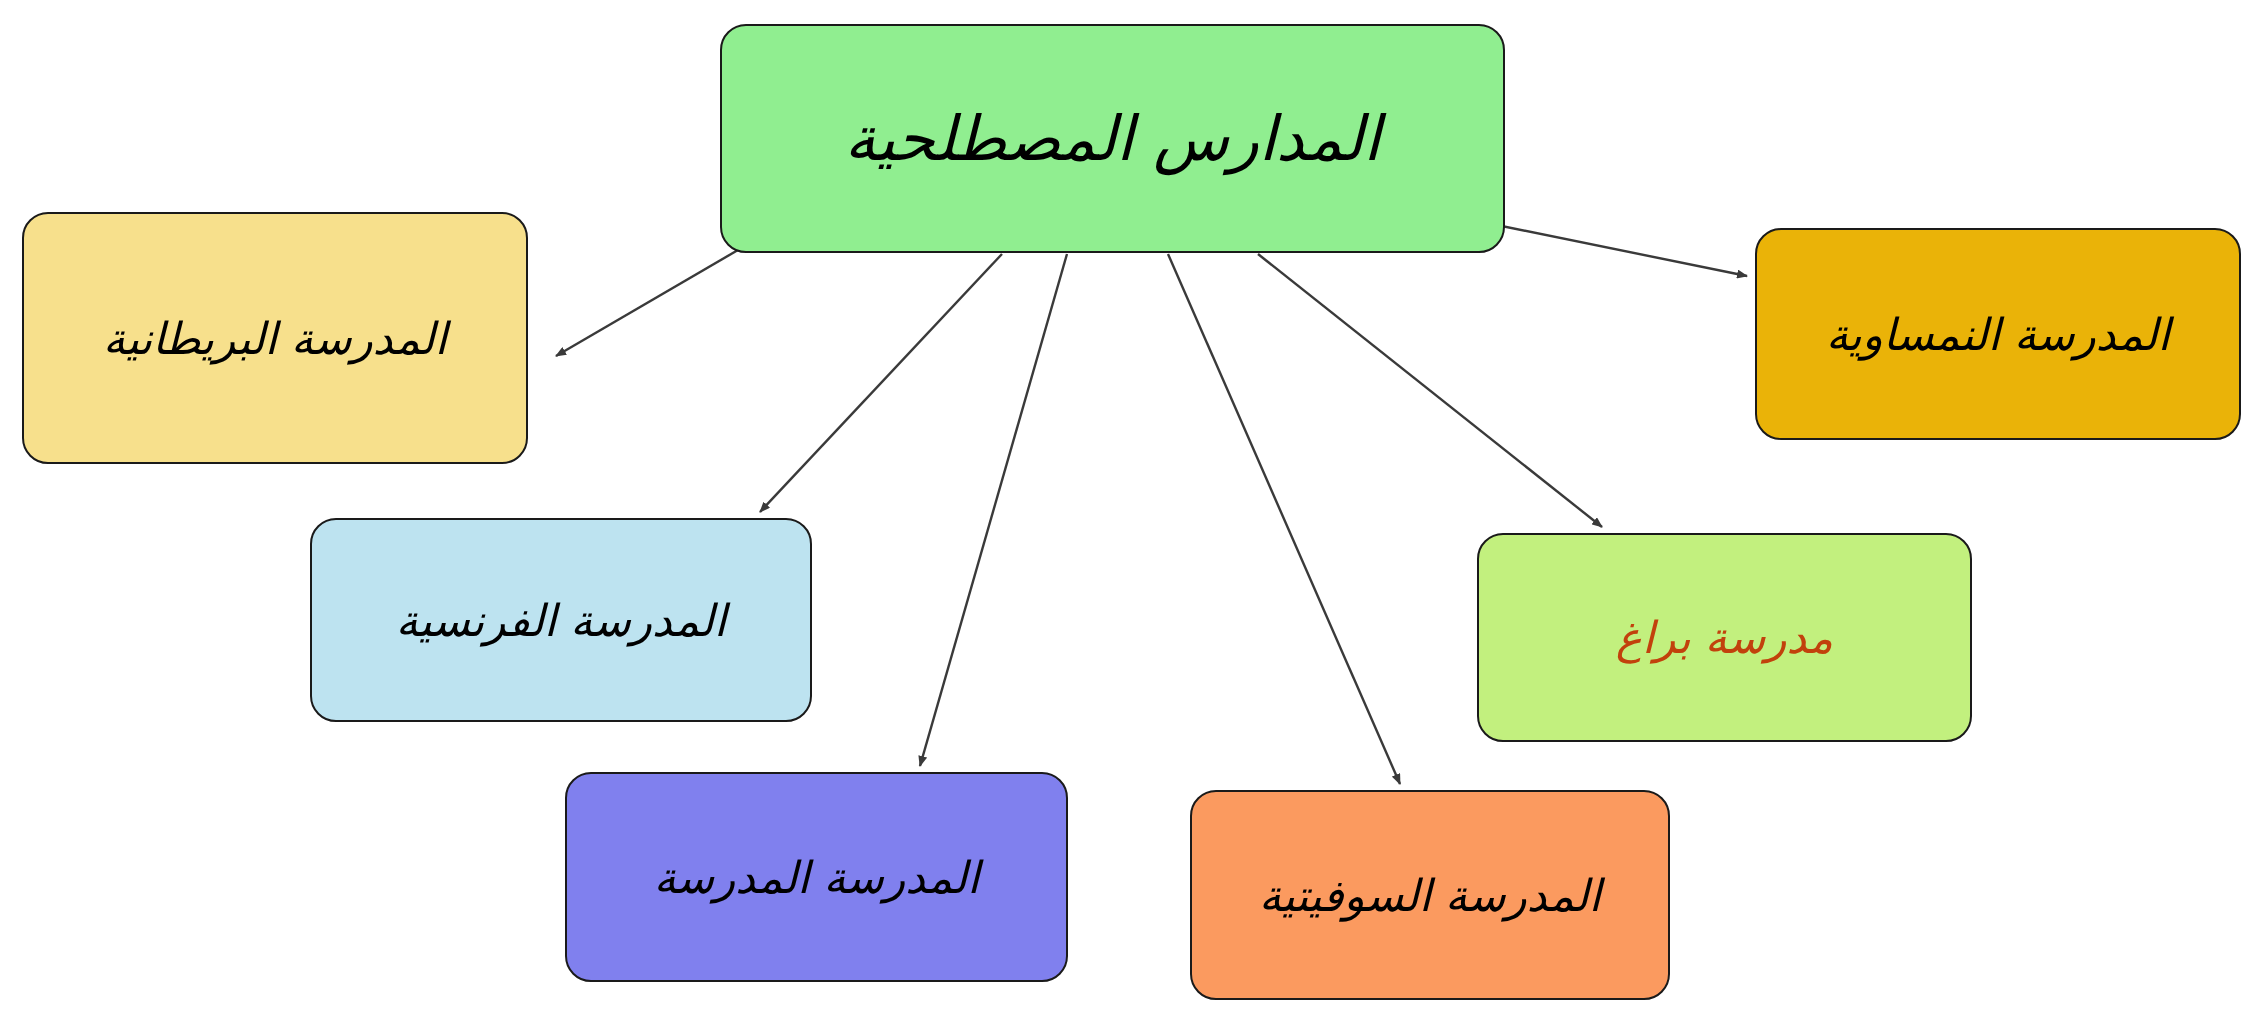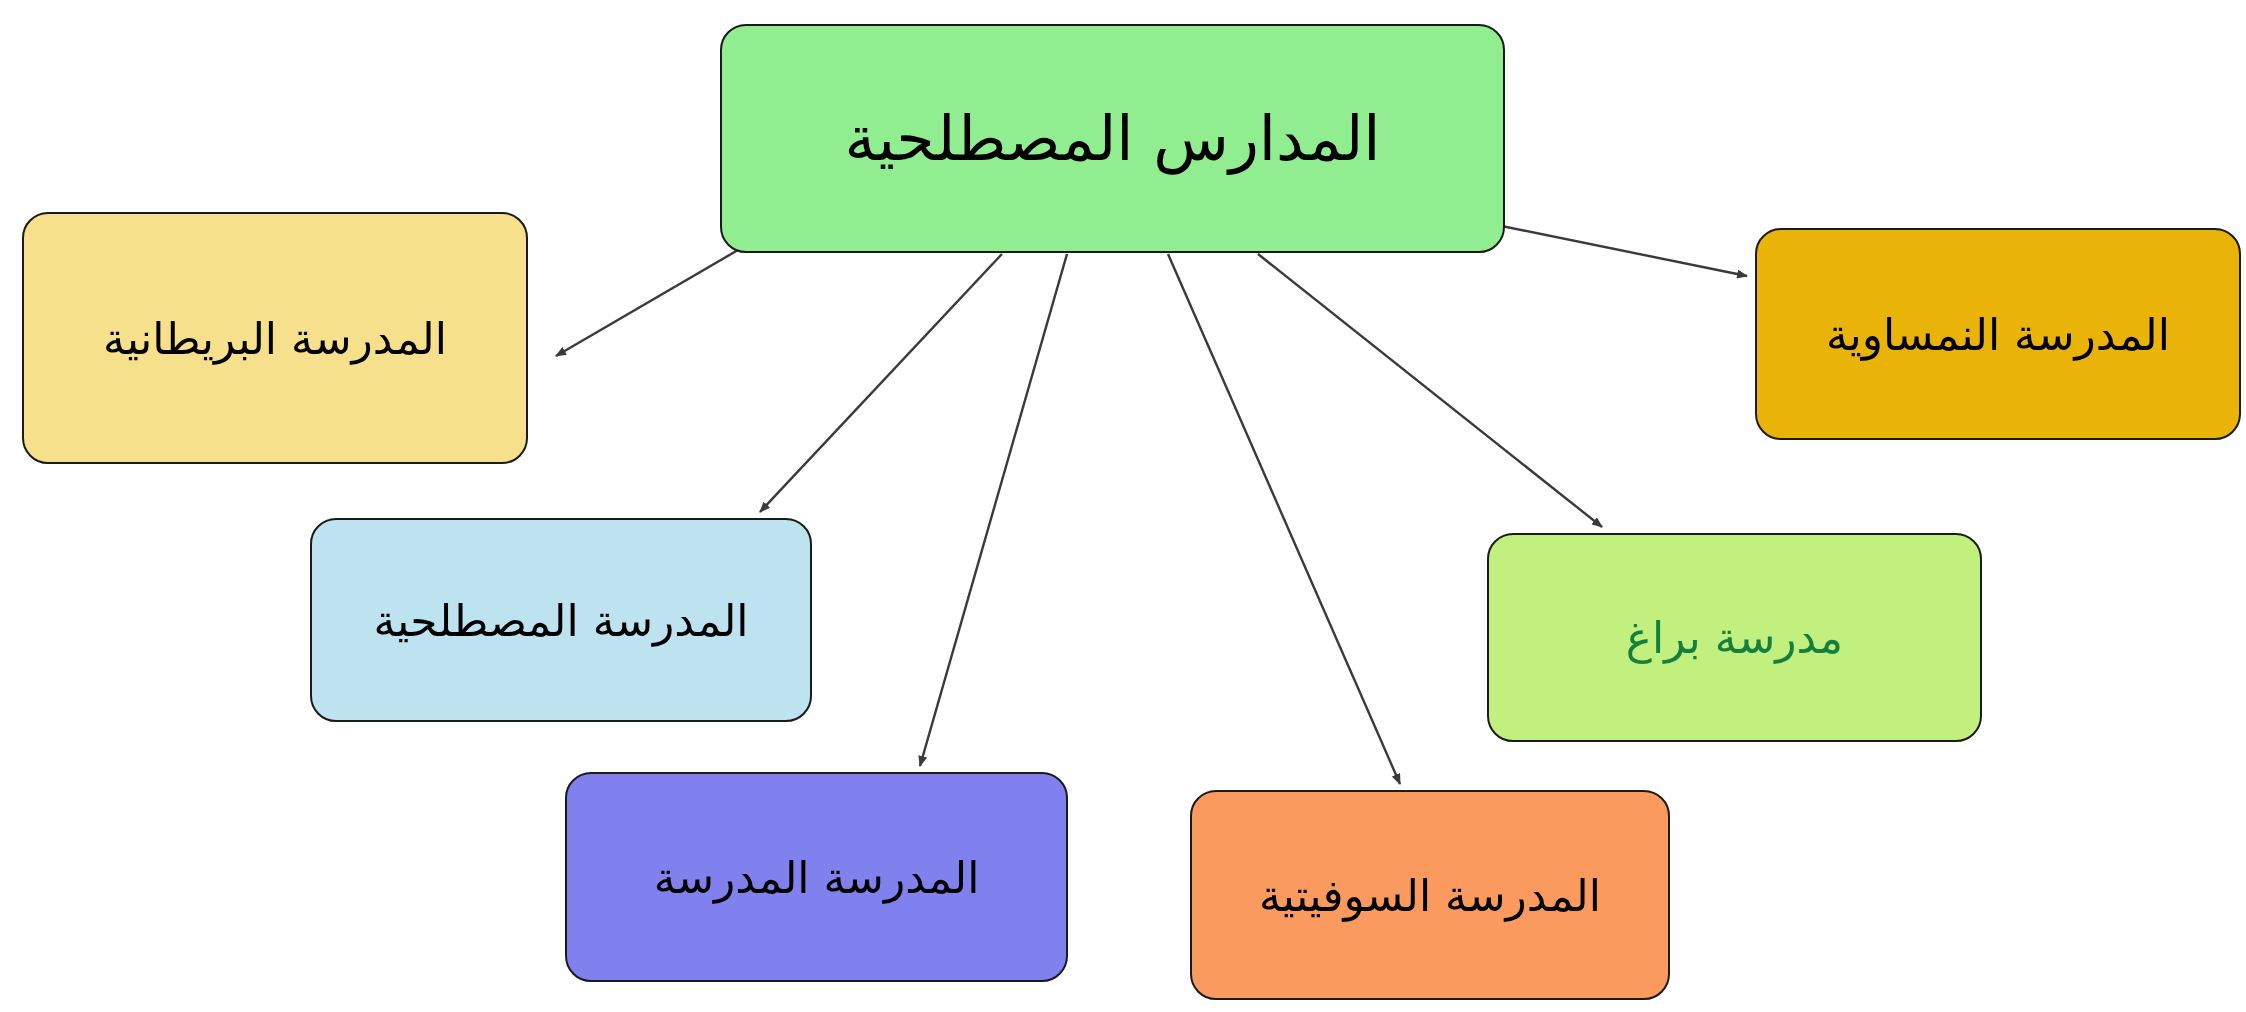--- a/index.html
+++ b/index.html
@@ -32,20 +32,21 @@
     display: flex;
     align-items: center;
     justify-content: center;
     text-align: center;
     z-index: 2;
     color: #000000;
     line-height: 1.25;
     padding: 6px 14px;
     direction: rtl;
     unicode-bidi: isolate;
+    font-style: italic;
   }
   .node-label {
     display: block;
     white-space: nowrap;
   }
   .node.root {
     font-size: 62px;
   }
   .node.leaf {
     font-size: 44px;
@@ -76,23 +77,23 @@
       <div class="node root" style="left: 720px; top: 24px; width: 785px; height: 229px; background: rgb(144, 238, 144); border-color: rgb(26, 26, 26); color: rgb(0, 0, 0);">
         <span class="node-label">المدارس المصطلحية</span>
       </div>
       <div class="node leaf" style="left: 22px; top: 212px; width: 506px; height: 252px; background: rgb(247, 224, 140); border-color: rgb(26, 26, 26); color: rgb(0, 0, 0);">
         <span class="node-label">المدرسة البريطانية</span>
       </div>
       <div class="node leaf" style="left: 1755px; top: 228px; width: 486px; height: 212px; background: #eab308; border-color: rgb(26, 26, 26); color: rgb(0, 0, 0);">
         <span class="node-label">المدرسة النمساوية</span>
       </div>
       <div class="node leaf" style="left: 310px; top: 518px; width: 502px; height: 204px; background: rgb(189, 227, 240); border-color: rgb(26, 26, 26); color: rgb(0, 0, 0);">
-        <span class="node-label">المدرسة المصطلحية</span>
+        <span class="node-label">المدرسة الفرنسية</span>
       </div>
-      <div class="node leaf" style="left: 1477px; top: 533px; width: 495px; height: 209px; background: rgb(194, 240, 126); border-color: rgb(26, 26, 26); color: #15803d; margin-left: 10px;">
+      <div class="node leaf" style="left: 1477px; top: 533px; width: 495px; height: 209px; background: rgb(194, 240, 126); border-color: rgb(26, 26, 26); color: #c2410c;">
         <span class="node-label">مدرسة براغ</span>
       </div>
       <div class="node leaf" style="left: 565px; top: 772px; width: 503px; height: 210px; background: rgb(128, 128, 238); border-color: rgb(26, 26, 26); color: rgb(0, 0, 0);">
         <span class="node-label">المدرسة المدرسة</span>
       </div>
       <div class="node leaf" style="left: 1190px; top: 790px; width: 480px; height: 210px; background: rgb(251, 154, 95); border-color: rgb(26, 26, 26); color: rgb(0, 0, 0);">
         <span class="node-label">المدرسة السوفيتية</span>
       </div>
     </div>
 

